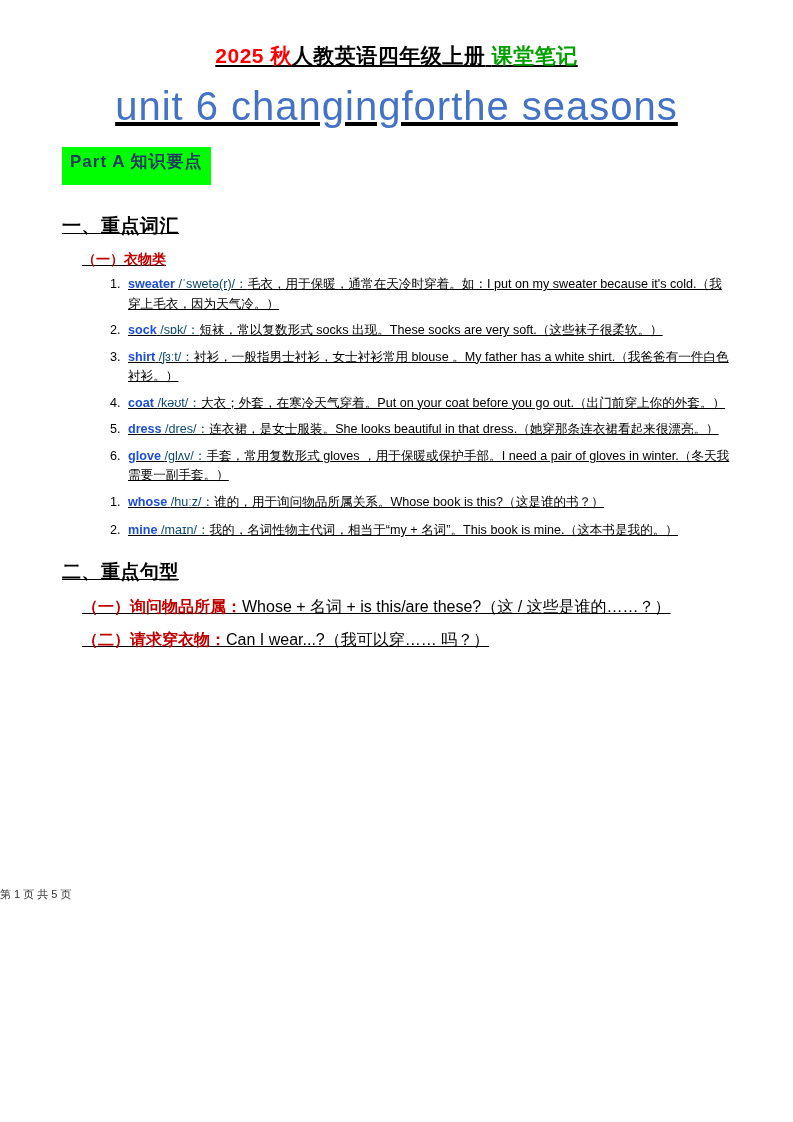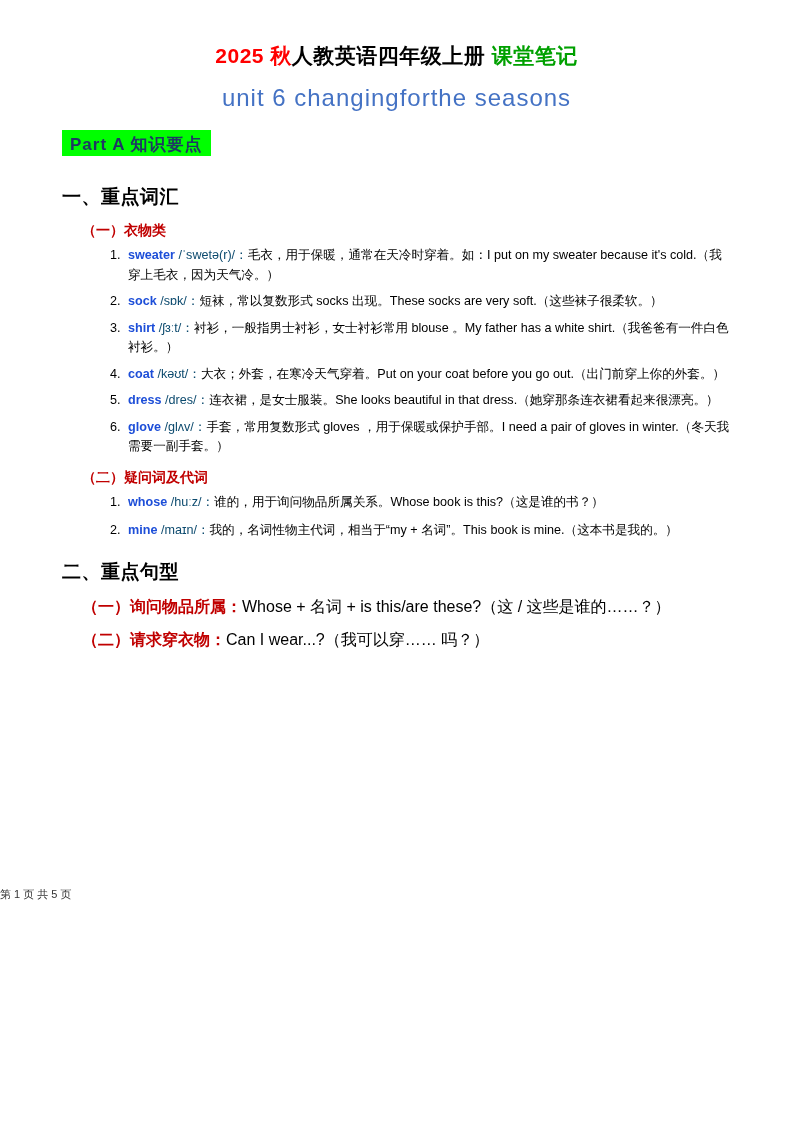--- a/index.html
+++ b/index.html
@@ -14,47 +14,48 @@
     color: #000000;
     position: relative;
     overflow: hidden;
   }
   .page {
     width: 793px;
     height: 928px;
     box-sizing: border-box;
     padding: 34px 62px 0 62px;
     position: relative;
+    text-decoration: underline;
   }
   .doc-title {
     text-align: center;
     font-size: 21px;
     font-weight: bold;
     letter-spacing: 0.5px;
     margin: 8px 0 2px 0;
   }
   .doc-title .red { color: #ff0000; }
   .doc-title .green { color: #00a000; }
 
   .unit-title {
     text-align: center;
-    font-size: 24px;
+    font-size: 40px;
     color: #4472c4;
     font-weight: normal;
     margin: 14px 0 18px 0;
     letter-spacing: 1px;
   }
 
   .part-banner {
     display: inline-block;
     background: #00ff00;
     color: #1f3864;
     font-weight: bold;
     font-size: 17px;
-    padding: 3px 8px 0 8px;
+    padding: 3px 8px 12px 8px;
     letter-spacing: 1px;
     margin-bottom: 10px;
   }
 
   .h-section {
     font-size: 19px;
     font-weight: bold;
     margin: 18px 0 8px 0;
     letter-spacing: 0.5px;
   }
@@ -150,21 +151,20 @@
     <li>
       <span class="word">dress</span>
       <span class="phon">/dres/：</span><span>连衣裙，是女士服装。She looks beautiful in that dress.（她穿那条连衣裙看起来很漂亮。）</span>
     </li>
     <li>
       <span class="word">glove</span>
       <span class="phon">/ɡlʌv/：</span><span>手套，常用复数形式 gloves ，用于保暖或保护手部。I need a pair of gloves in winter.（冬天我需要一副手套。）</span>
     </li>
   </ol>
 
-  <div class="h-sub">（二）疑问词及代词</div>
   <ol class="items tight">
     <li>
       <span class="word">whose</span>
       <span class="phon">/huːz/：</span><span>谁的，用于询问物品所属关系。Whose book is this?（这是谁的书？）</span>
     </li>
     <li>
       <span class="word">mine</span>
       <span class="phon">/maɪn/：</span><span>我的，名词性物主代词，相当于“my + 名词”。This book is mine.（这本书是我的。）</span>
     </li>
   </ol>

